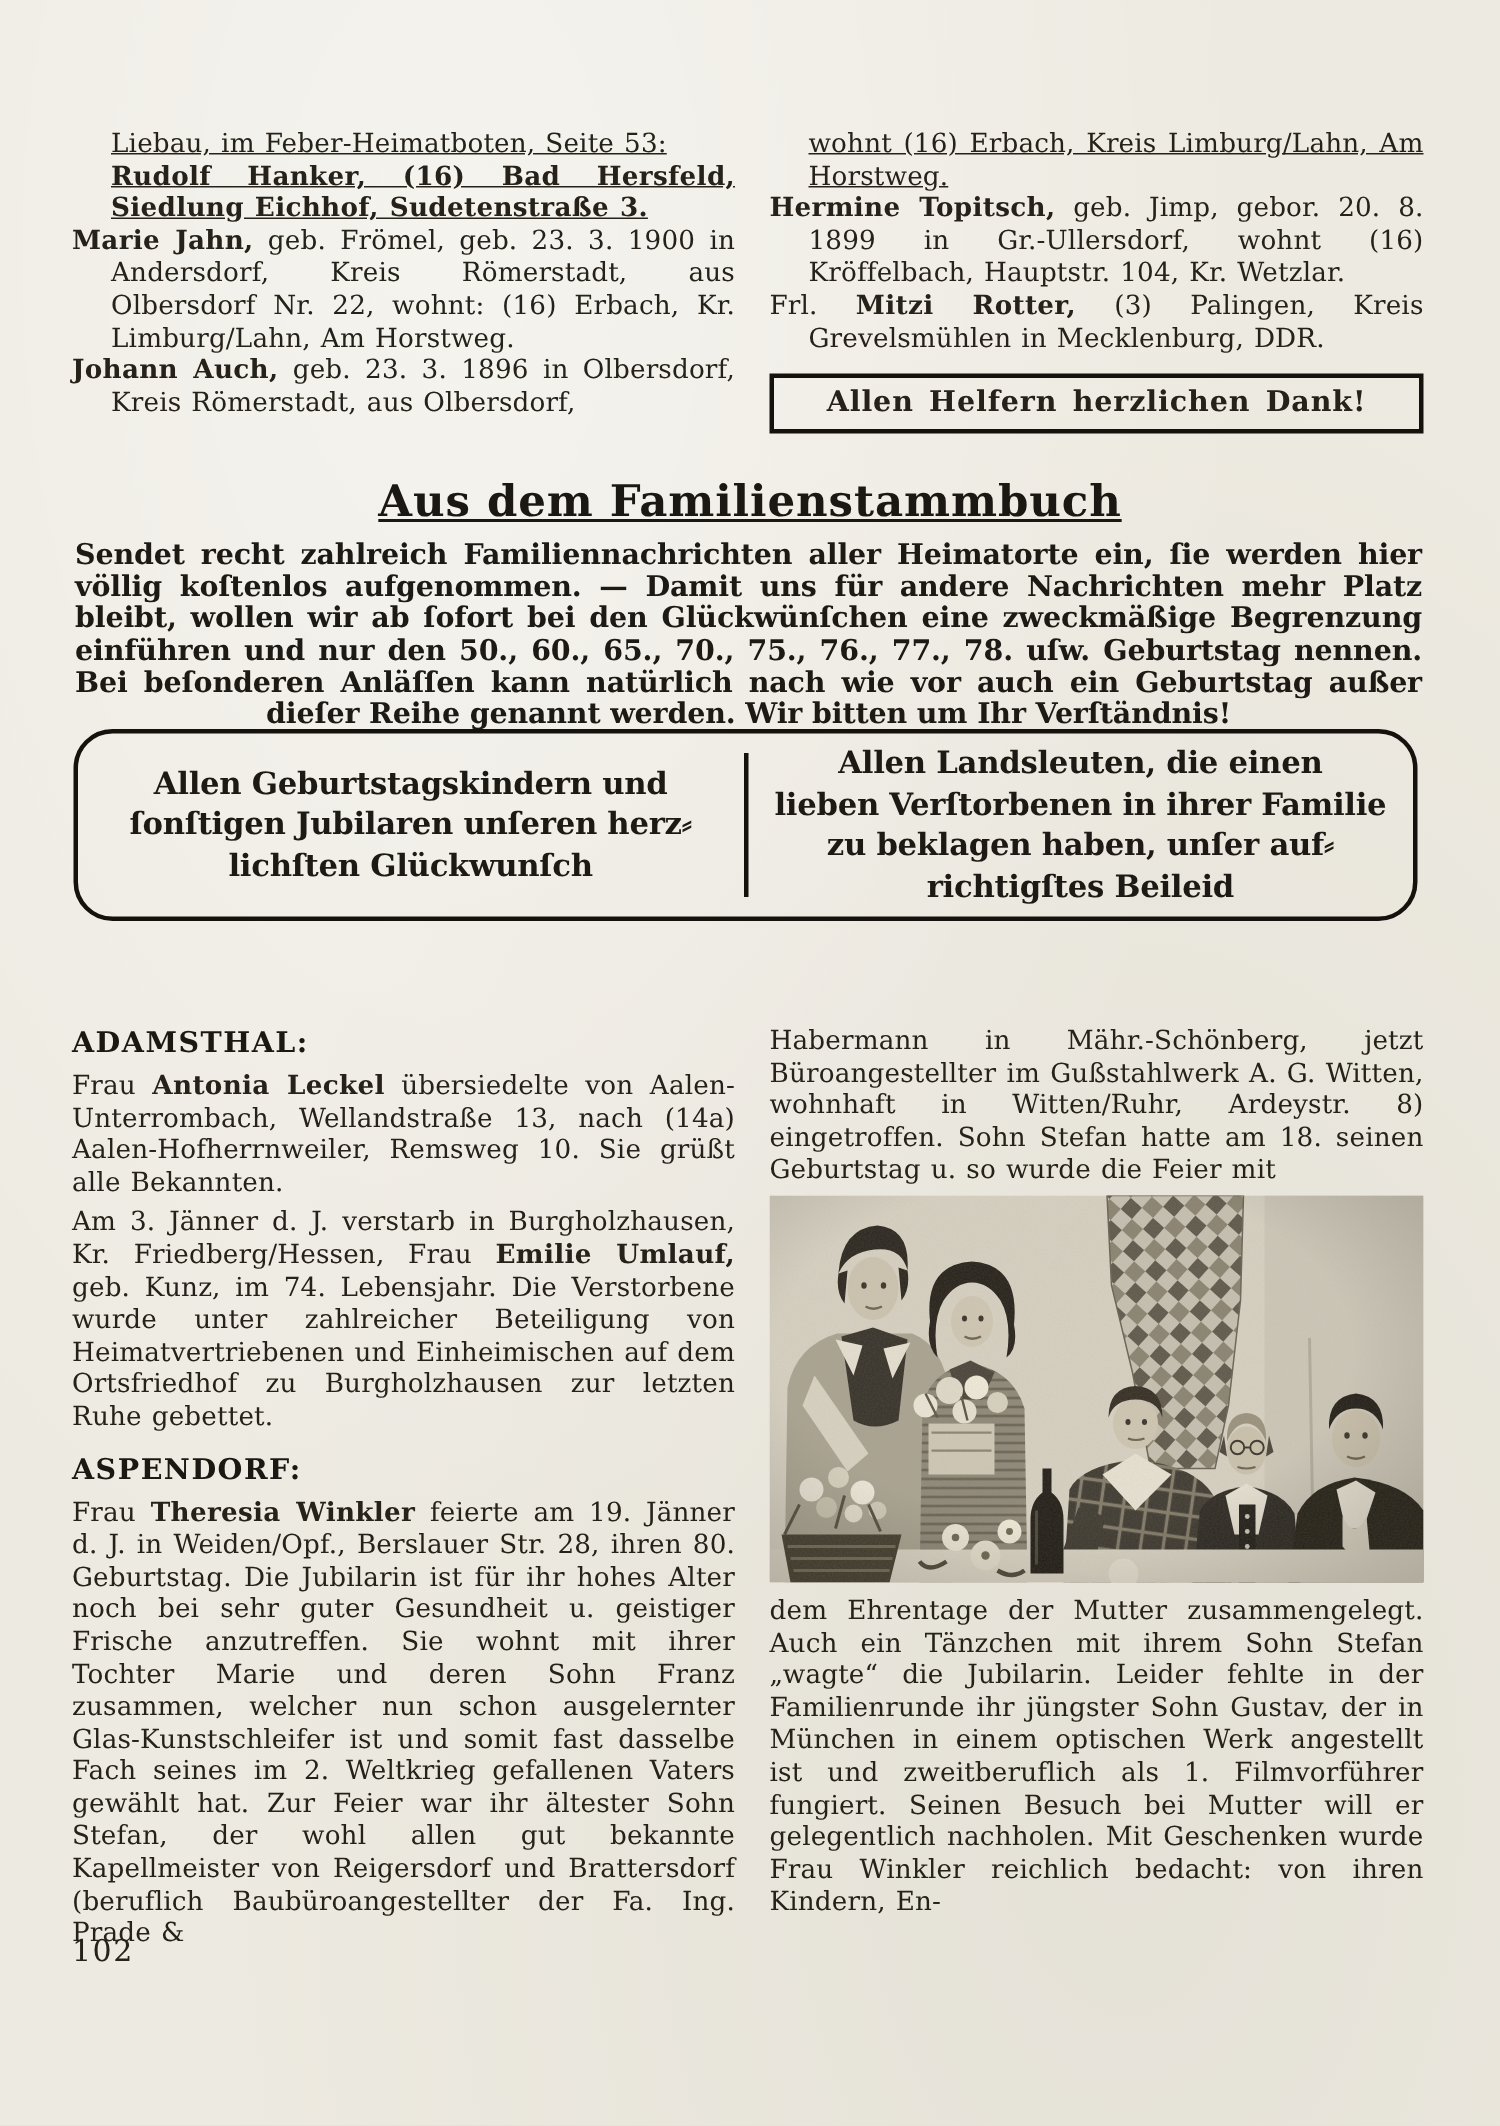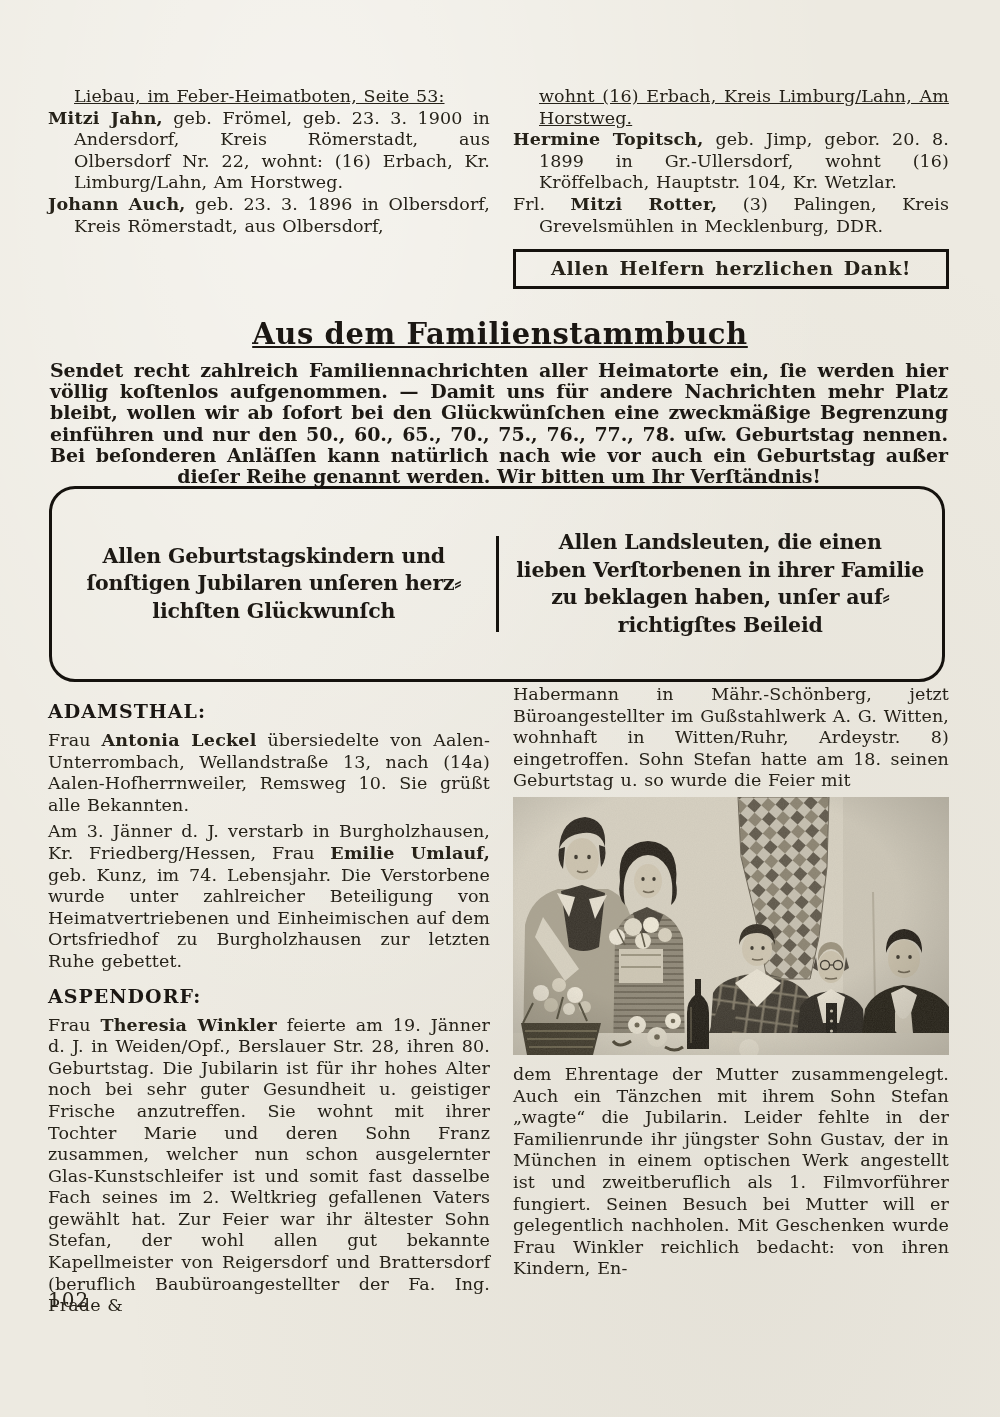--- a/index.html
+++ b/index.html
@@ -15,42 +15,43 @@
   .topblock{position:absolute;top:86px;}
   .topblock.tleft{left:48px;width:442px;}
   .topblock.tright{left:513px;width:436px;}
   .thanks{margin-top:12px;border:3px solid #15120e;text-align:center;font-weight:bold;
           font-size:19px;line-height:23px;padding:5px 4px 6px;letter-spacing:.6px;word-spacing:3px;}
   .title{position:absolute;top:317px;left:0;width:100%;margin:0;text-align:center;
          font-size:29px;line-height:34px;font-weight:bold;letter-spacing:.6px;color:#1b1713;text-decoration:underline;}
   .notice{position:absolute;top:360px;left:50px;width:898px;margin:0;font-weight:bold;
           font-size:19px;line-height:21.2px;text-align:justify;text-align-last:center;
           letter-spacing:-.1px;color:#1d1914;}
-  .gbox{position:absolute;top:486px;left:49px;width:896px;height:196px;box-sizing:border-box;
+  .gbox{position:absolute;top:486px;left:49px;width:896px;height:128px;box-sizing:border-box;
         border:3px solid #15120e;border-radius:26px;display:flex;align-items:center;}
   .gcell{flex:1;text-align:center;font-weight:bold;font-size:20.5px;line-height:27.5px;
          color:#1d1914;letter-spacing:-.2px;}
   .gdiv{width:3px;height:96px;background:#15120e;flex:0 0 auto;}
   .colblock{position:absolute;top:684px;}
   .colblock.cleft{left:48px;width:442px;}
   .colblock.cright{left:513px;width:436px;}
   .para{margin:0 0 5px;}
   .town{margin:12px 0 7px;font-size:19px;line-height:23px;font-weight:bold;letter-spacing:1px;color:#1b1713;}
-  .town.first{margin-top:16px;}
+  .town.first{margin-top:0;}
   .photo{display:block;width:436px;height:258px;margin:4px 0 9px;}
   .pagenum{position:absolute;left:48px;top:1288px;font-size:20px;letter-spacing:1px;}
 </style>
 </head>
 <body>
 
 <div class="page">
 
   <section class="topblock tleft">
     <p class="bt cont"><span>Liebau, im Feber-Heimatboten, Seite 53:</span></p>
-    <p class="bt entry"><b>Mitzi Jahn,</b><span> geb. Frömel, geb. 23. 3. 1900 in Andersdorf, Kreis Römerstadt, aus Olbersdorf Nr. 22, wohnt: (16) Erbach, Kr. Limburg/Lahn, Am Horstweg.</span></p>
+    <p class="bt cont"><b>Rudolf Hanker, (16) Bad Hersfeld, Siedlung Eichhof, Sudetenstraße 3.</b></p>
+    <p class="bt entry"><b>Marie Jahn,</b><span> geb. Frömel, geb. 23. 3. 1900 in Andersdorf, Kreis Römerstadt, aus Olbersdorf Nr. 22, wohnt: (16) Erbach, Kr. Limburg/Lahn, Am Horstweg.</span></p>
     <p class="bt entry"><b>Johann Auch,</b><span> geb. 23. 3. 1896 in Olbersdorf, Kreis Römerstadt, aus Olbersdorf,</span></p>
   </section>
 
   <section class="topblock tright">
     <p class="bt cont"><span>wohnt (16) Erbach, Kreis Limburg/Lahn, Am Horstweg.</span></p>
     <p class="bt entry"><b>Hermine Topitsch,</b><span> geb. Jimp, gebor. 20. 8. 1899 in Gr.-Ullersdorf, wohnt (16) Kröffelbach, Hauptstr. 104, Kr. Wetzlar.</span></p>
     <p class="bt entry"><span>Frl. </span><b>Mitzi Rotter,</b><span> (3) Palingen, Kreis Grevelsmühlen in Mecklenburg, DDR.</span></p>
     <div class="thanks">Allen Helfern herzlichen Dank!</div>
   </section>
 

